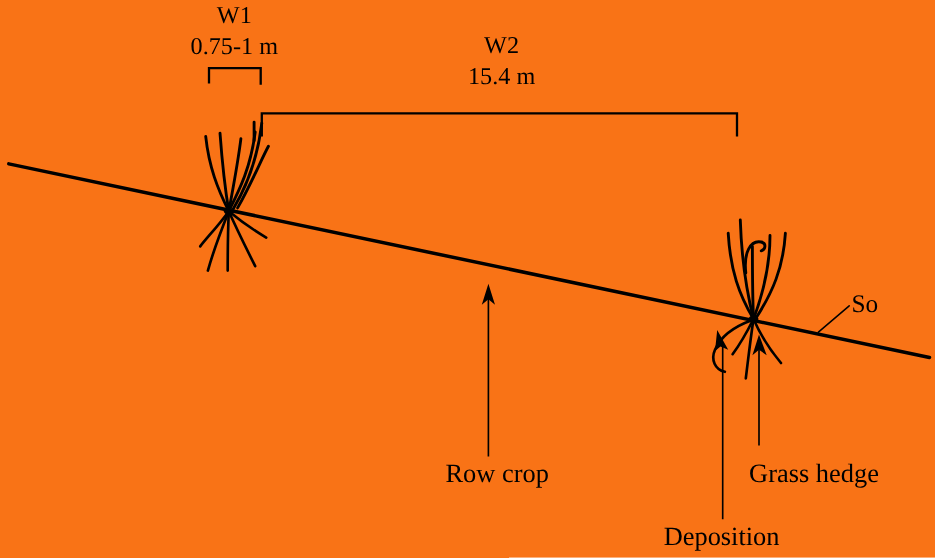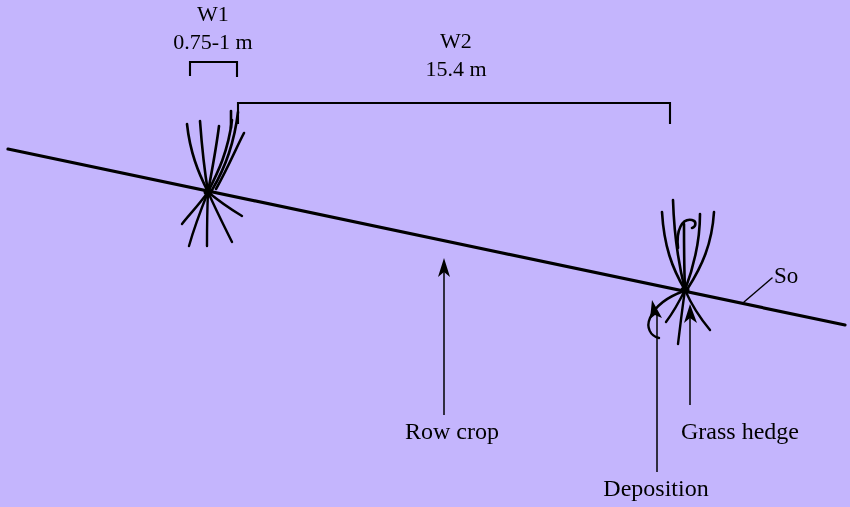--- a/index.html
+++ b/index.html
@@ -10,21 +10,21 @@
   body {
     width: 850px;
     height: 507px;
     font-family: "Liberation Serif", "DejaVu Serif", serif;
     overflow: hidden;
   }
   #diagram-root {
     position: relative;
     width: 850px;
     height: 507px;
-    background: #c4b5fd;
+    background: #f97316;
   }
   svg#figure {
     display: block;
     width: 850px;
     height: 507px;
   }
   .dim-label {
     font-family: "Liberation Serif", "DejaVu Serif", serif;
     font-size: 22px;
     fill: #000000;

